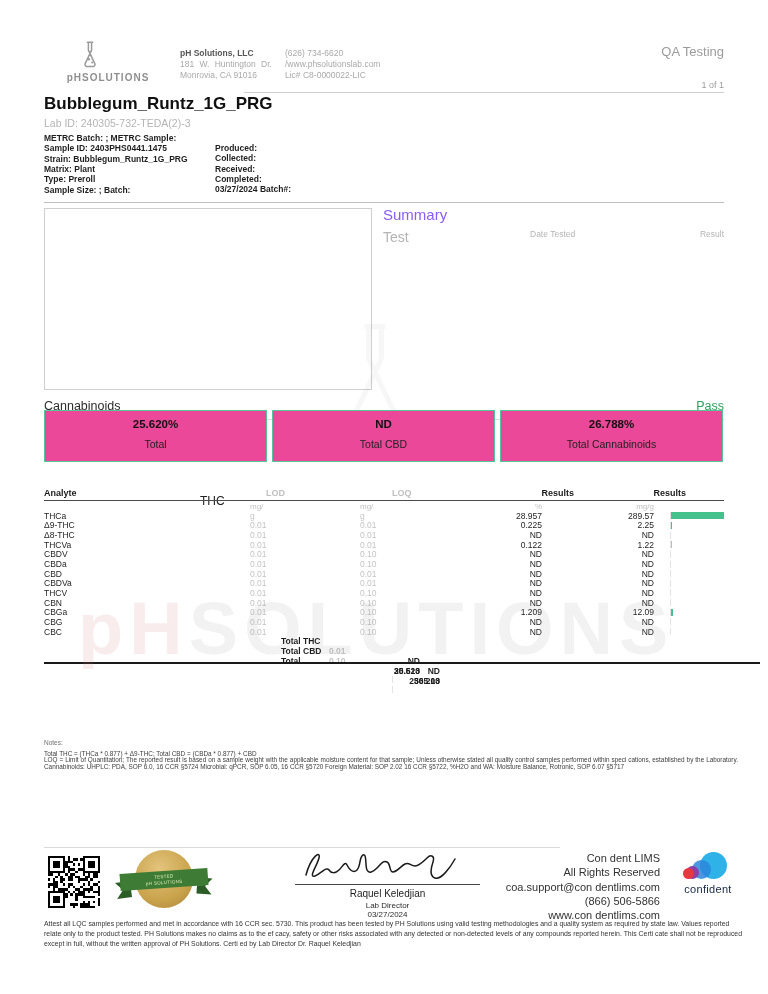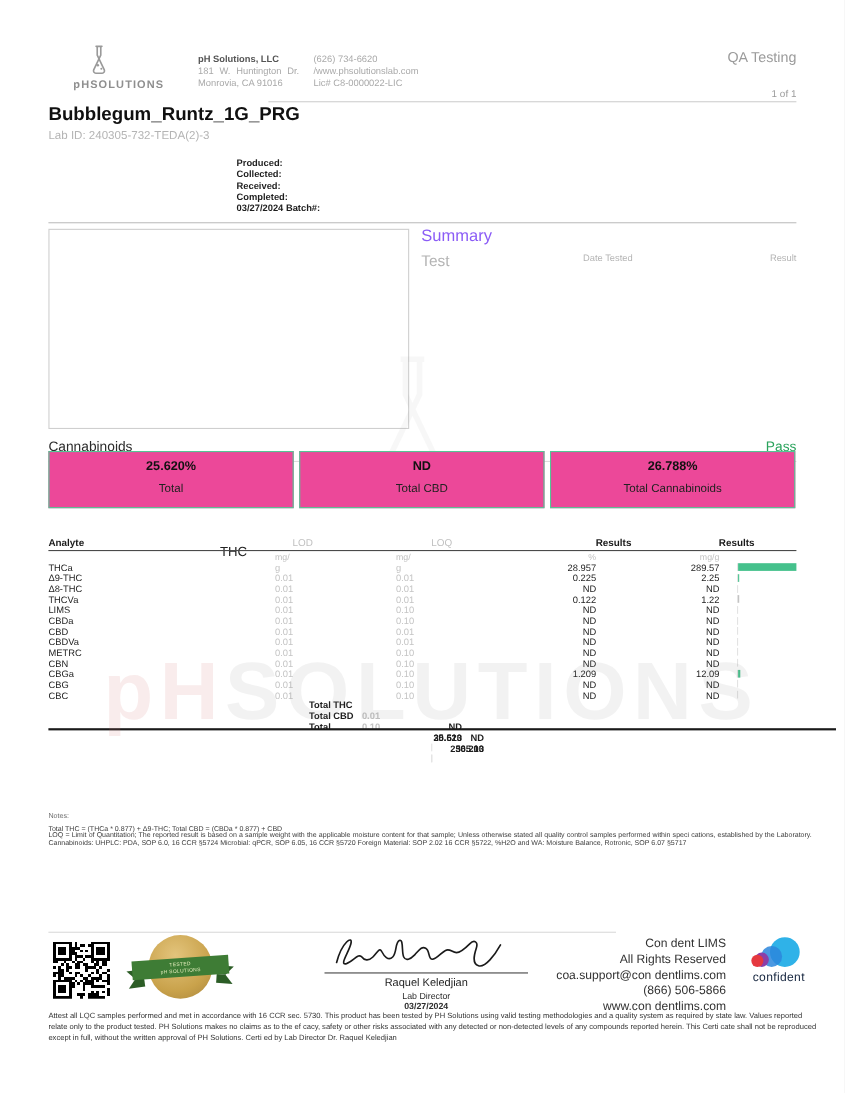--- a/index.html
+++ b/index.html
@@ -45,33 +45,33 @@
   .gbox1{left:44px;} .gbox2{left:272px;} .gbox3{left:500px;}
   .thc-overflow{left:200px;top:494px;font-size:12px;color:#222;}
 
   
   .rt{left:44px;top:486px;width:680px;}
   .rt-head{display:flex;font-size:9px;font-weight:700;color:#1a1a1a;height:12px;align-items:flex-end;}
   .rt-units{display:flex;font-size:8px;color:#c0c0c0;height:10px;align-items:center;}
   .c-an{width:206px;} .c-lod{width:110px;} .c-loq{width:110px;}
   .c-pct{width:72px;text-align:right;} .c-mg{width:112px;text-align:right;}
   .c-bar{flex:1;margin-left:16px;position:relative;height:7px;}
-  .rt-head .c-lod,.rt-head .c-loq{color:#c0c0c0;font-weight:400;padding-left:16px;}
+  .rt-head .c-lod,.rt-head .c-loq{color:#c0c0c0;font-weight:700;padding-left:16px;}
   .rt-hline{height:1px;background:#4a4a4a;margin-top:2px;}
   .trow{display:flex;height:9.65px;align-items:center;font-size:8.5px;color:#1e1e1e;}
   .trow .c-lod,.trow .c-loq{color:#c4c4c4;}
   .trow.bold{font-weight:700;flex-direction:column;}
   .c-bar{border-left:1px solid #e3e3e3;}
   .c-bar i{display:block;height:7px;background:#45c18c;}
   .rt-bottom{left:44px;top:662px;width:716px;height:2px;background:#1a1a1a;}
 
   
   .watermark{left:78px;top:586px;font-size:74px;font-weight:700;letter-spacing:6px;
              color:rgba(130,130,130,0.10);white-space:nowrap;pointer-events:none;}
-  .watermark .wm-ph{color:rgba(205,110,110,0.13);margin-left:16px;}
+  .watermark .wm-ph{color:rgba(205,110,110,0.13);}
   .wm-emblem{left:320px;top:318px;opacity:0.05;pointer-events:none;}
 
   
   .notes-label{left:44px;top:739px;font-size:6.5px;color:#6f6f6f;}
   .notes-line1{left:44px;top:750px;width:690px;font-size:6.4px;color:#3c3c3c;}
   .notes-body{left:44px;top:757px;width:694px;font-size:6.4px;color:#3c3c3c;line-height:1.08;text-align:justify;}
 
   
   .foot-line{left:44px;top:847px;width:516px;height:1px;background:#dadada;}
   .qr{left:48px;top:856px;width:52px;height:52px;}
@@ -82,21 +82,21 @@
                  transform:rotate(-4deg);display:flex;flex-direction:column;align-items:center;
                  justify-content:center;color:#e4edbc;font-size:4.5px;line-height:1.2;letter-spacing:.3px;}
   .badge .tail-l{position:absolute;left:-4px;top:34px;border-top:8px solid #2c5d26;
                  border-bottom:8px solid #2c5d26;border-left:7px solid transparent;width:8px;transform:rotate(-8deg);}
   .badge .tail-r{position:absolute;right:-4px;top:30px;border-top:8px solid #2c5d26;
                  border-bottom:8px solid #2c5d26;border-right:7px solid transparent;width:8px;transform:rotate(4deg);}
   .sig-svg{left:300px;top:848px;}
   .sig-line{left:295px;top:884px;width:185px;height:1px;background:#444;}
   .sig-name{left:295px;top:888px;width:185px;text-align:center;font-size:10px;color:#1d1d1d;}
   .sig-title{left:295px;top:901px;width:185px;text-align:center;font-size:8px;color:#2c2c2c;}
-  .sig-date{left:295px;top:910px;width:185px;text-align:center;font-size:8px;color:#2c2c2c;font-weight:bold;}
+  .sig-date{left:295px;top:910px;width:185px;text-align:center;font-size:8px;color:#2c2c2c;}
   .lims{left:420px;top:851px;width:240px;text-align:right;font-size:11px;color:#323232;line-height:1.3;}
   .clogo{left:676px;top:852px;width:64px;height:48px;}
   .clogo .c1{position:absolute;left:24px;top:0;width:27px;height:27px;border-radius:50%;background:#2fb2e8;}
   .clogo .c2{position:absolute;left:16px;top:8px;width:19px;height:19px;border-radius:50%;background:#2b86dc;opacity:.85;}
   .clogo .c3{position:absolute;left:10px;top:14px;width:13px;height:13px;border-radius:50%;background:#8b3fa8;}
   .clogo .c4{position:absolute;left:7px;top:16px;width:11px;height:11px;border-radius:50%;background:#e5383f;}
   .clogo .ctext{position:absolute;left:-6px;top:31px;width:76px;text-align:center;
                 font-size:11px;color:#16263f;letter-spacing:.3px;}
   .disclaimer{left:44px;top:919px;width:702px;font-size:6.9px;color:#333;line-height:1.45;}
 </style>
@@ -117,20 +117,28 @@
     <div>(626) 734-6620</div>
     <div>/www.phsolutionslab.com</div>
     <div>Lic# C8-0000022-LIC</div>
   </div>
   <div class="abs qa-testing">QA Testing</div>
   <div class="abs page-num">1 of 1</div>
   <div class="abs hdr-line"></div>
 
   <div class="abs title">Bubblegum_Runtz_1G_PRG</div>
   <div class="abs lab-id">Lab ID: 240305-732-TEDA(2)-3</div>
+  <div class="abs meta1">
+    <div>METRC Batch: ; METRC Sample:</div>
+    <div>Sample ID: 2403PHS0441.1475</div>
+    <div>Strain: Bubblegum_Runtz_1G_PRG</div>
+    <div>Matrix: Plant</div>
+    <div>Type: Preroll</div>
+    <div>Sample Size: ; Batch:</div>
+  </div>
   <div class="abs meta2">
     <div>Produced:</div>
     <div>Collected:</div>
     <div>Received:</div>
     <div>Completed:</div>
     <div>03/27/2024 Batch#:</div>
   </div>
   <div class="abs rule-202"></div>
 
   <div class="abs photo-box"></div>
@@ -213,21 +221,21 @@
           <span class="c-an">THCVa</span>
           <span class="c-lod">0.01</span>
           <span class="c-loq">0.01</span>
           <span class="c-pct">0.122</span>
           <span class="c-mg">1.22</span>
           <span class="c-bar">
             <i style="width: 1%; background: rgb(189, 189, 189);"></i>
           </span>
         </div>
         <div class="trow">
-          <span class="c-an">LIMS</span>
+          <span class="c-an">CBDV</span>
           <span class="c-lod">0.01</span>
           <span class="c-loq">0.10</span>
           <span class="c-pct">ND</span>
           <span class="c-mg">ND</span>
           <span class="c-bar">
             <i style="width: 0%; background: rgb(69, 193, 140);"></i>
           </span>
         </div>
         <div class="trow">
           <span class="c-an">CBDa</span>
@@ -253,21 +261,21 @@
           <span class="c-an">CBDVa</span>
           <span class="c-lod">0.01</span>
           <span class="c-loq">0.01</span>
           <span class="c-pct">ND</span>
           <span class="c-mg">ND</span>
           <span class="c-bar">
             <i style="width: 0%; background: rgb(69, 193, 140);"></i>
           </span>
         </div>
         <div class="trow">
-          <span class="c-an">METRC</span>
+          <span class="c-an">THCV</span>
           <span class="c-lod">0.01</span>
           <span class="c-loq">0.10</span>
           <span class="c-pct">ND</span>
           <span class="c-mg">ND</span>
           <span class="c-bar">
             <i style="width: 0%; background: rgb(69, 193, 140);"></i>
           </span>
         </div>
         <div class="trow">
           <span class="c-an">CBN</span>

